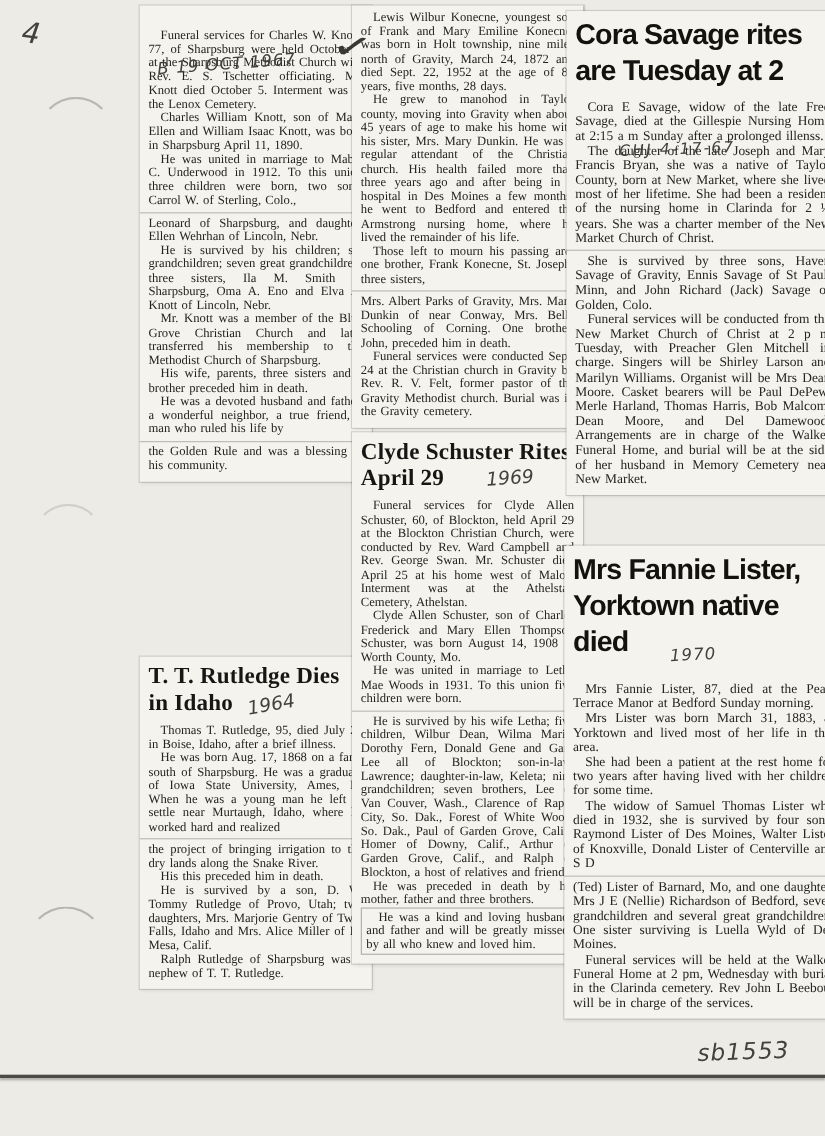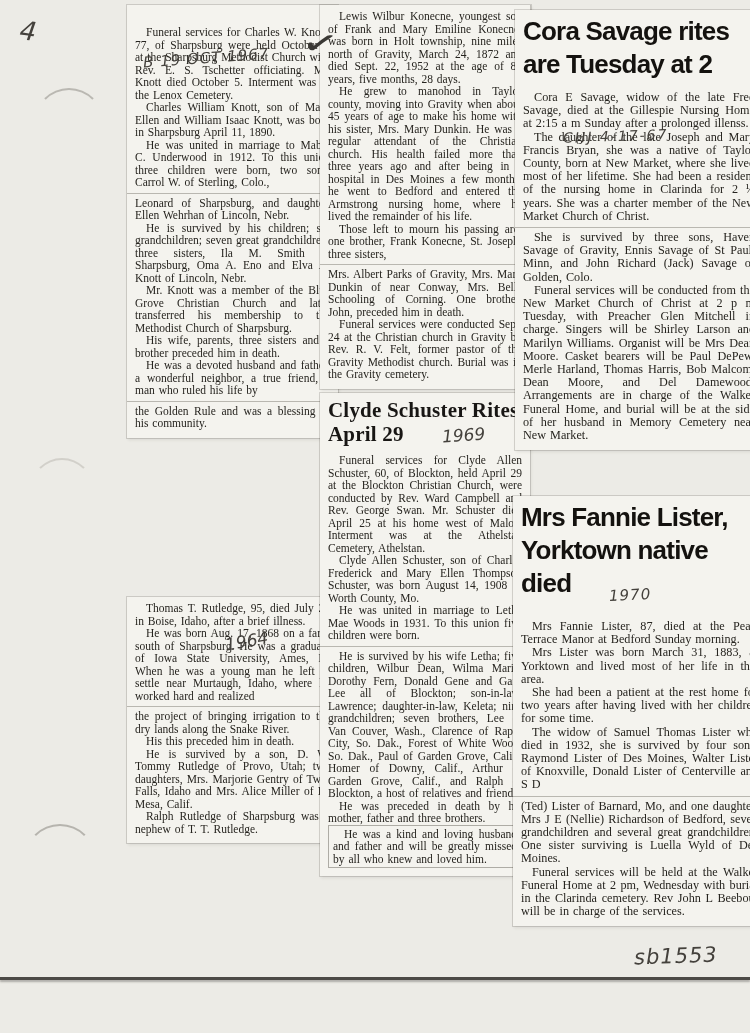--- a/index.html
+++ b/index.html
@@ -82,20 +82,21 @@
     <p class="cont">Leonard of Sharpsburg, and daughter, Ellen Wehrhan of Lincoln, Nebr.</p>
     <p>He is survived by his children; six grandchildren; seven great grandchildren; three sisters, Ila M. Smith of Sharpsburg, Oma A. Eno and Elva A. Knott of Lincoln, Nebr.</p>
     <p>Mr. Knott was a member of the Blue Grove Christian Church and later transferred his membership to the Methodist Church of Sharpsburg.</p>
     <p>His wife, parents, three sisters and a brother preceded him in death.</p>
     <p>He was a devoted husband and father, a wonderful neighbor, a true friend, a man who ruled his life by</p>
     <div class="cutline"></div>
     <p class="cont">the Golden Rule and was a blessing to his community.</p>
   </article>
 
   <article class="clip" id="clip-rutledge">
+    <h2 class="hl-serif">T. T. Rutledge Dies in Idaho</h2>
     <span class="hw hw-rutledge">1964</span>
     <p>Thomas T. Rutledge, 95, died July 27 in Boise, Idaho, after a brief illness.</p>
     <p>He was born Aug. 17, 1868 on a farm south of Sharpsburg. He was a graduate of Iowa State University, Ames, Ia. When he was a young man he left to settle near Murtaugh, Idaho, where he worked hard and realized</p>
     <div class="cutline"></div>
     <p class="cont">the project of bringing irrigation to the dry lands along the Snake River.</p>
     <p>His this preceded him in death.</p>
     <p>He is survived by a son, D. W. Tommy Rutledge of Provo, Utah; two daughters, Mrs. Marjorie Gentry of Twin Falls, Idaho and Mrs. Alice Miller of La Mesa, Calif.</p>
     <p>Ralph Rutledge of Sharpsburg was a nephew of T. T. Rutledge.</p>
   </article>
 

